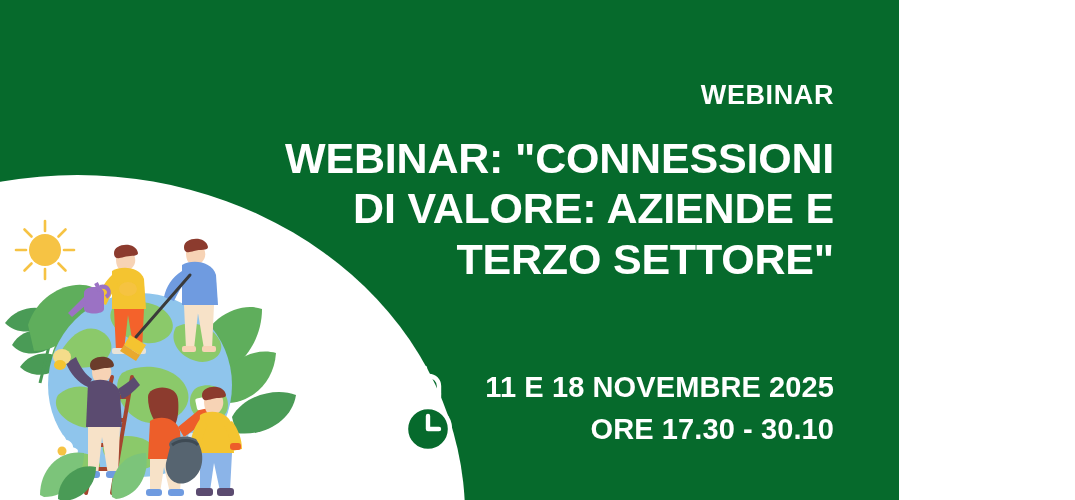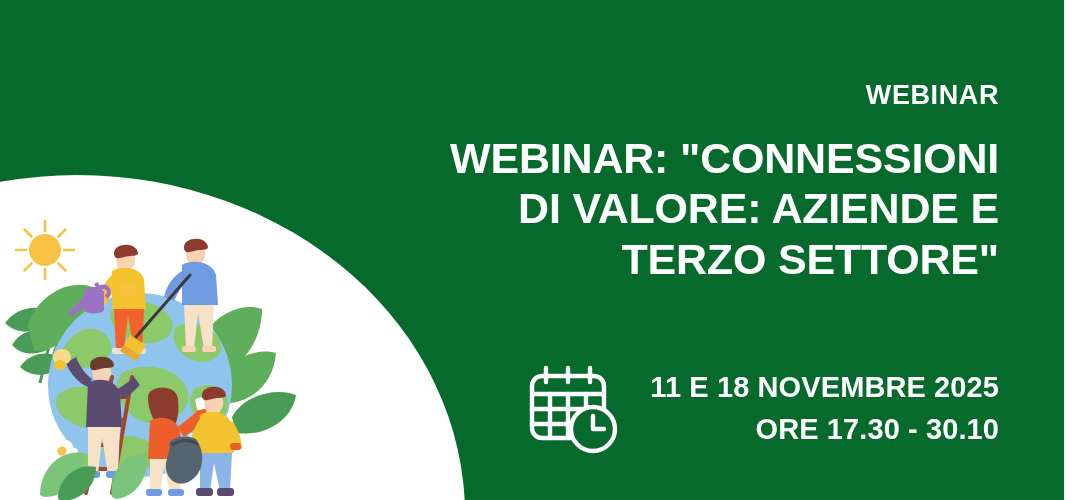--- a/index.html
+++ b/index.html
@@ -2,21 +2,21 @@
 <html><head>
 <meta charset="utf-8">
 <style>
   html, body {
     margin: 0;
     padding: 0;
     background: #ffffff;
   }
   #banner {
     position: relative;
-    width: 1064px;
+    width: 899px;
     height: 500px;
     overflow: hidden;
     background: #066A2C;
     font-family: "Liberation Sans", "DejaVu Sans", sans-serif;
   }
 
   
   .white-blob {
     position: absolute;
     left: -310px;

